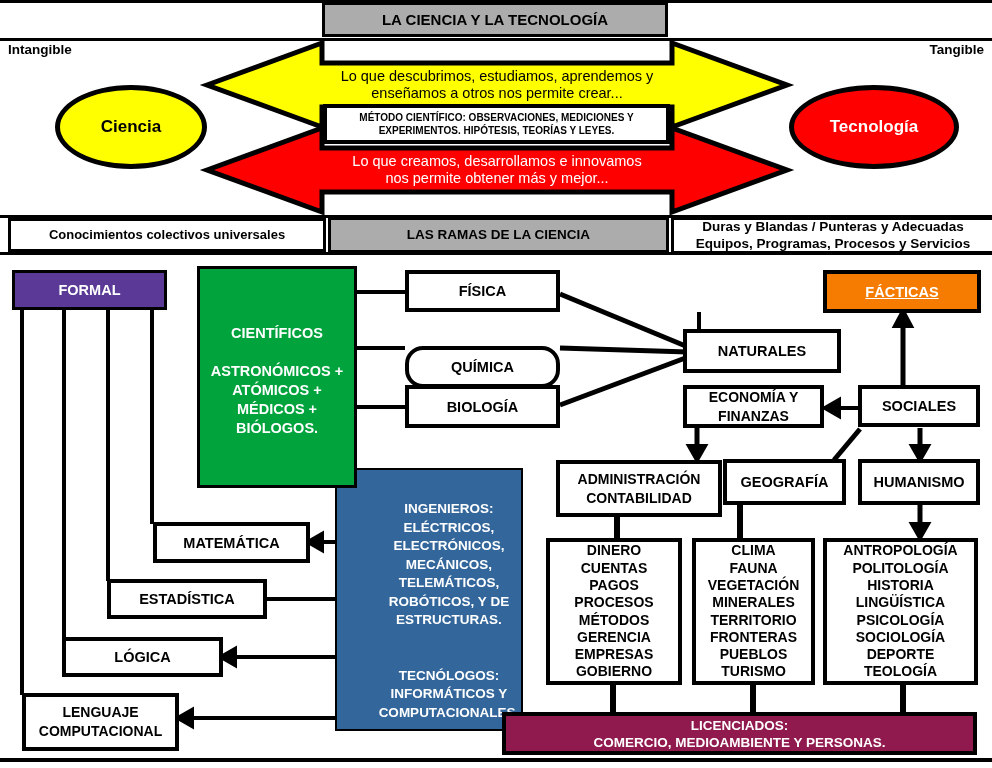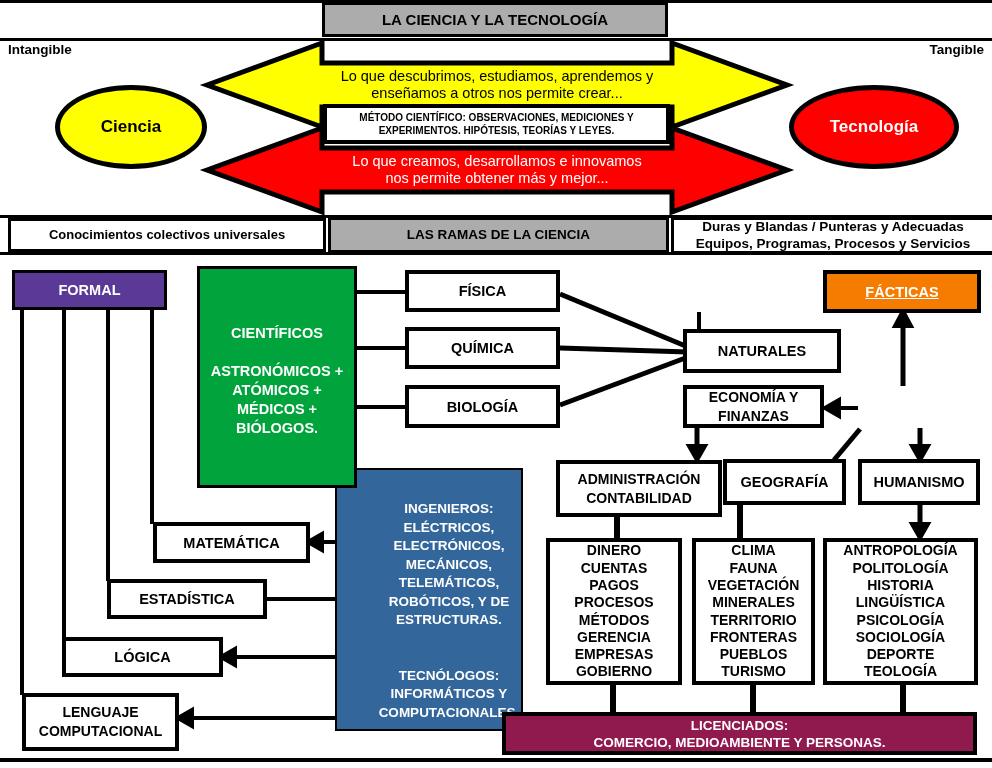--- a/index.html
+++ b/index.html
@@ -142,34 +142,37 @@
   <div class="box green pre" style="left:197px;top:266px;width:160px;height:222px;">CIENTÍFICOS
 
 ASTRONÓMICOS +
 ATÓMICOS +
 MÉDICOS +
 BIÓLOGOS.</div>
 
   <div class="box" style="left:405px;top:270px;width:155px;height:42px;">
     <span>FÍSICA</span>
   </div>
-  <div class="box" style="left:405px;top:327px;width:155px;height:42px;">
+  <div class="box" style="left:405px;top:346px;width:155px;height:42px;border-radius:18px;">
     <span>QUÍMICA</span>
   </div>
   <div class="box" style="left:405px;top:385px;width:155px;height:43px;">
     <span>BIOLOGÍA</span>
   </div>
   <div class="box" style="left:683px;top:329px;width:158px;height:44px;">
     <span>NATURALES</span>
   </div>
   <div class="box orange" style="left:823px;top:270px;width:158px;height:43px;text-decoration:underline;">
     <span>FÁCTICAS</span>
   </div>
   <div class="box two pre" style="left:683px;top:385px;width:141px;height:43px;">ECONOMÍA Y
 FINANZAS</div>
+  <div class="box" style="left:858px;top:385px;width:122px;height:42px;">
+    <span>SOCIALES</span>
+  </div>
   <div class="box two pre" style="left:556px;top:460px;width:166px;height:57px;">ADMINISTRACIÓN
 CONTABILIDAD</div>
   <div class="box" style="left:723px;top:459px;width:123px;height:46px;">
     <span>GEOGRAFÍA</span>
   </div>
   <div class="box" style="left:858px;top:459px;width:122px;height:46px;">
     <span>HUMANISMO</span>
   </div>
 
   <div class="box bluebox pre" style="left:335px;top:468px;width:188px;height:263px;padding-left:40px;">INGENIEROS:

